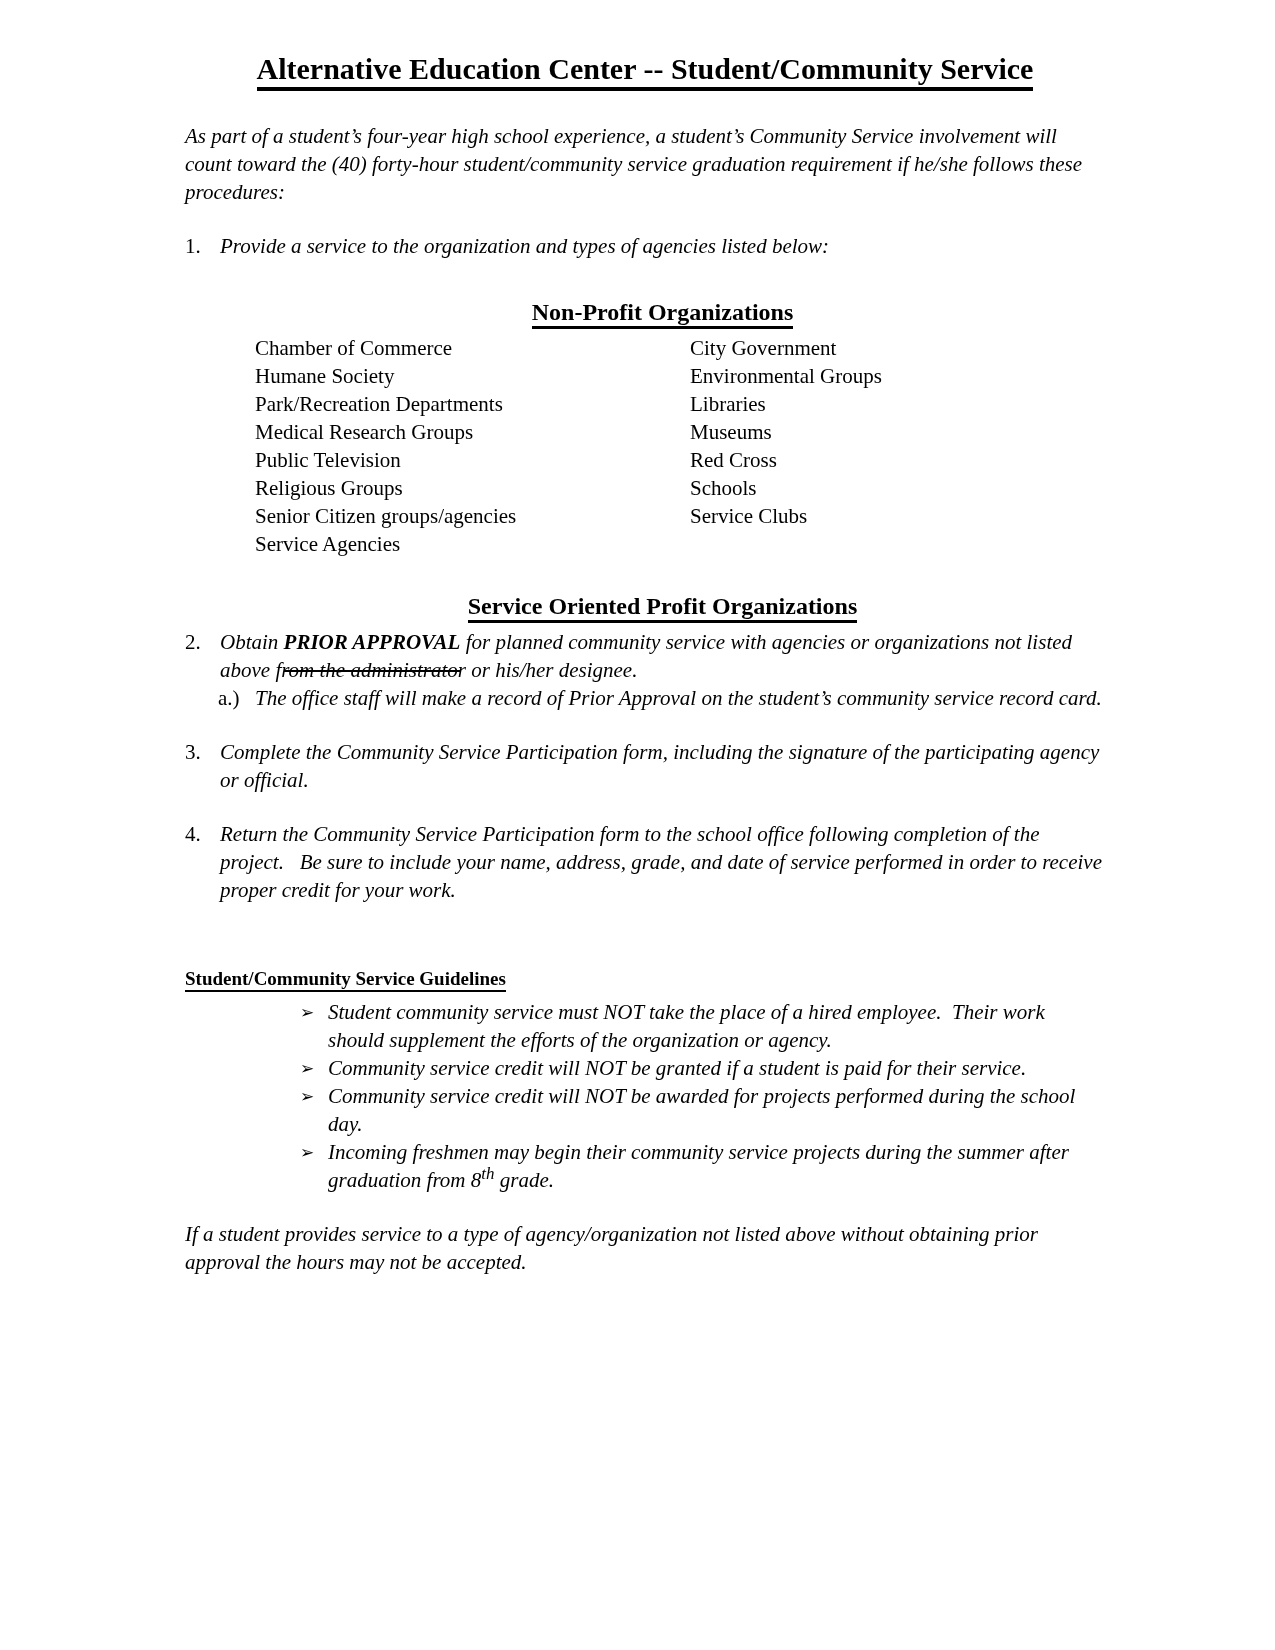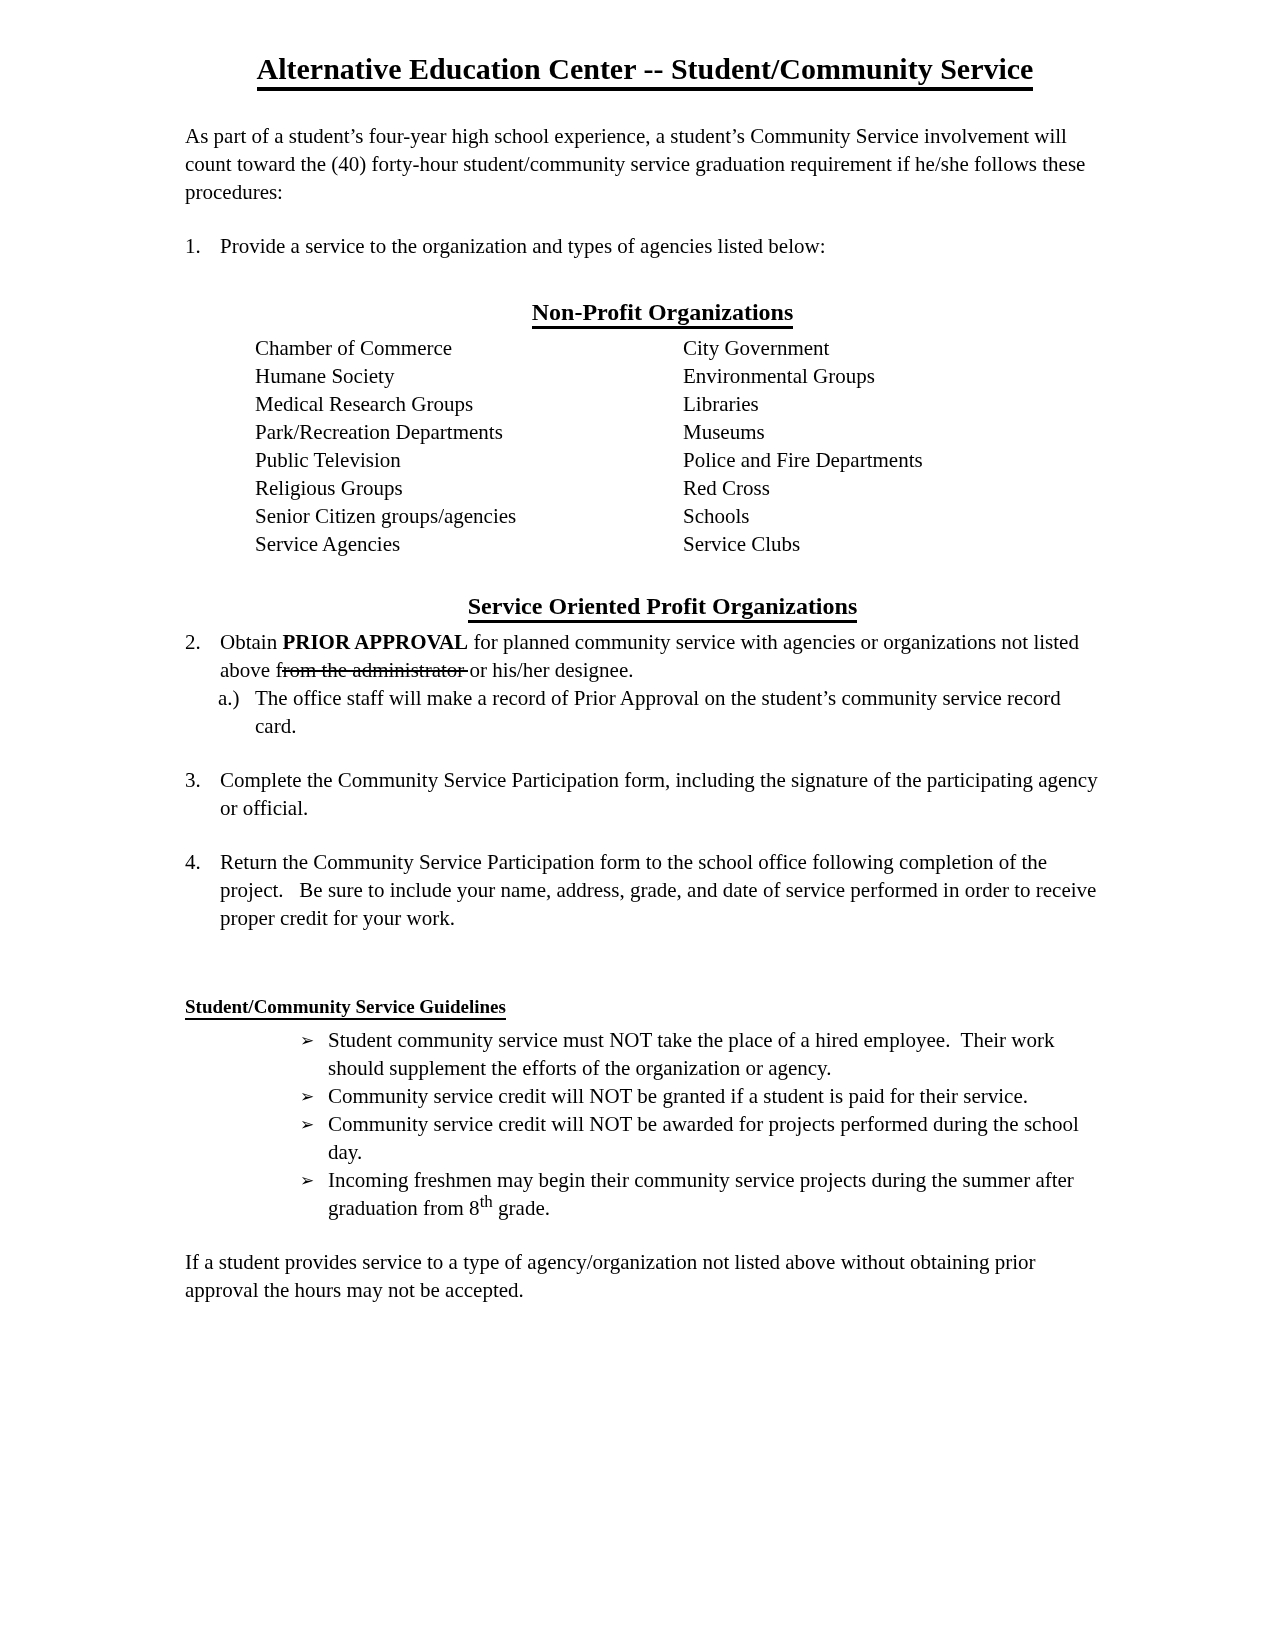--- a/index.html
+++ b/index.html
@@ -10,21 +10,21 @@
     height: 1650px;
     margin: 0 auto;
     background: #ffffff;
     color: #000000;
     font-family: "Liberation Serif", "DejaVu Serif", serif;
     font-size: 21px;
     line-height: 28px;
     padding: 50px 100px 40px 115px;
     overflow: hidden;
   }
-  .pre { white-space: pre-wrap; }
+  .pre { white-space: pre-wrap; font-style: italic; }
 
   .title {
     text-align: center;
     font-size: 30px;
     line-height: 38px;
     font-weight: bold;
     margin-bottom: 34px;
   }
   .title .u { border-bottom: 4px solid #000; padding-bottom: 2px; }
 
@@ -43,21 +43,21 @@
     font-size: 24px;
     line-height: 32px;
     font-weight: bold;
     margin-left: 35px;
     margin-bottom: 6px;
     text-align: center;
   }
   .section-head .u { border-bottom: 3px solid #000; padding-bottom: 1px; }
 
   .org-area { margin-left: 70px; }
-  .org-cols { display: flex; margin-bottom: 32px; }
+  .org-cols { display: flex; margin-bottom: 32px; gap: 7px; }
   .org-col-left { width: 428px; }
   .org-col-right { flex: 1; }
   .org-item { white-space: pre-wrap; }
 
   .profit-list { margin-left: 70px; margin-bottom: 28px; }
 
   .bold-u { font-weight: bold; border-bottom: 2px solid #000; padding-bottom: 16px; }
 
   .sub-item { display: flex; margin-left: -2px; }
   .sub-label { flex: 0 0 37px; }
@@ -92,33 +92,32 @@
     <span class="li-text pre">Provide a service to the organization and types of agencies listed below:</span>
   </div>
 
   <h2 class="section-head"><span class="u">Non-Profit Organizations</span></h2>
 
   <div class="org-area">
     <div class="org-cols">
       <div class="org-col-left">
         <div class="org-item">Chamber of Commerce</div>
         <div class="org-item">Humane Society</div>
+        <div class="org-item">Park/Recreation Departments</div>
         <div class="org-item">Medical Research Groups</div>
-        <div class="org-item">Park/Recreation Departments</div>
         <div class="org-item">Public Television</div>
         <div class="org-item">Religious Groups</div>
         <div class="org-item">Senior Citizen groups/agencies</div>
         <div class="org-item">Service Agencies</div>
       </div>
       <div class="org-col-right">
         <div class="org-item">City Government</div>
         <div class="org-item">Environmental Groups</div>
         <div class="org-item">Libraries</div>
         <div class="org-item">Museums</div>
-        <div class="org-item">Police and Fire Departments</div>
         <div class="org-item">Red Cross</div>
         <div class="org-item">Schools</div>
         <div class="org-item">Service Clubs</div>
       </div>
     </div>
   </div>
 
   <h2 class="section-head"><span class="u">Service Oriented Profit Organizations</span></h2>
 
 

